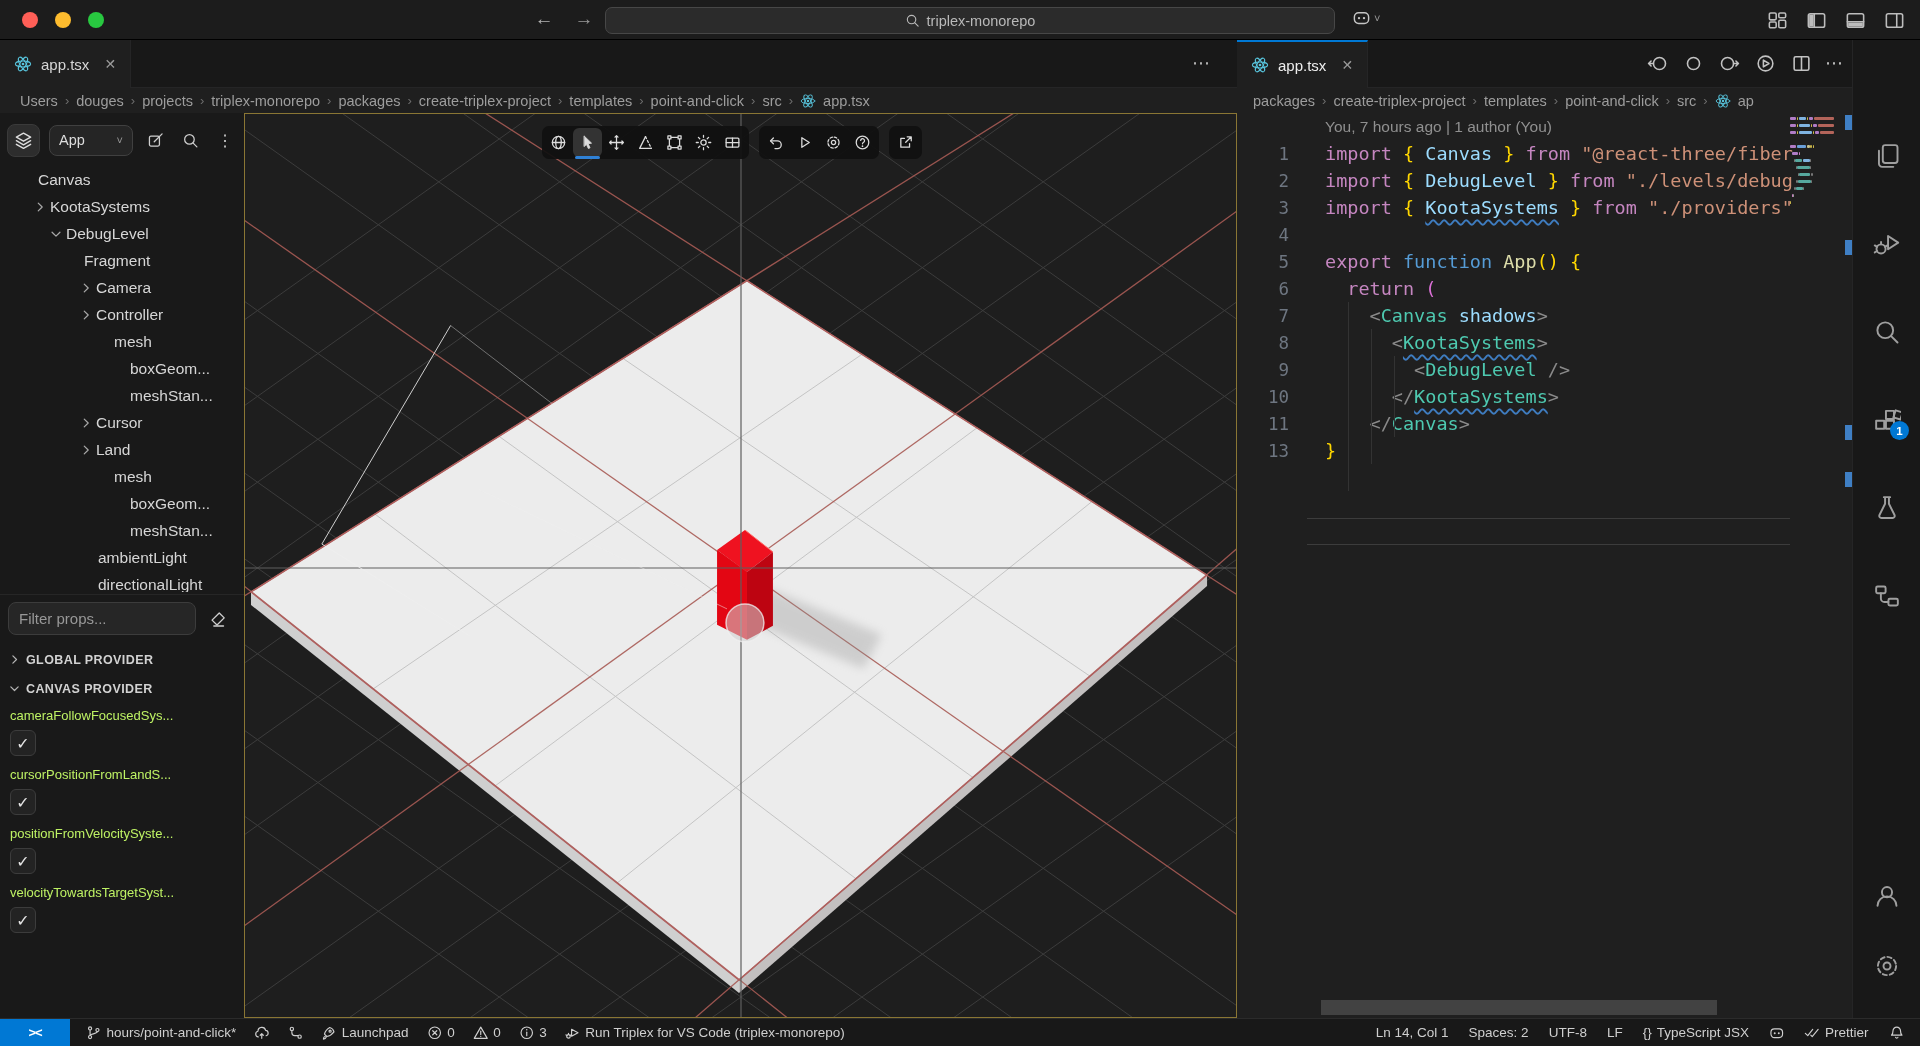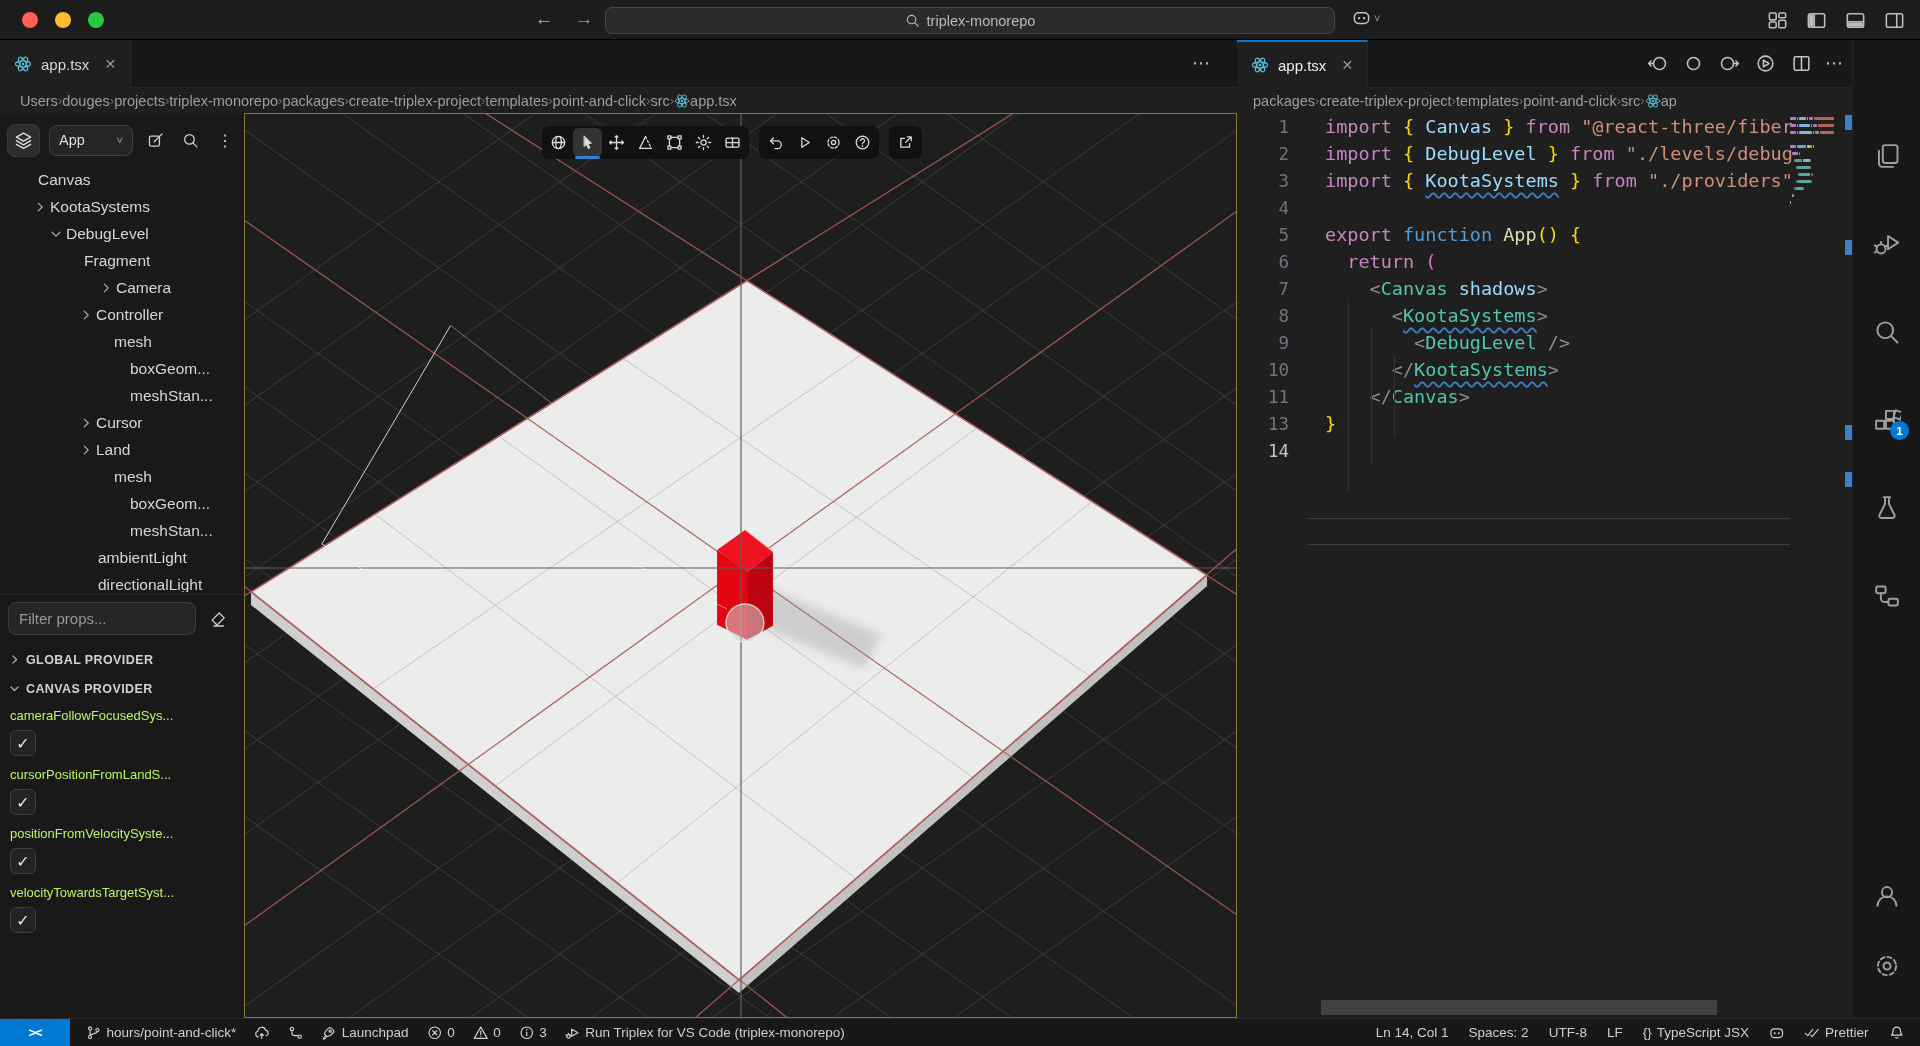--- a/index.html
+++ b/index.html
@@ -24,21 +24,21 @@
   .tab { position:absolute; top:0; height:48px; background:#1f1f1f; display:flex; align-items:center; gap:9px; padding:0 14px; border-right:1px solid #252526; font-size:15px; color:#d6d6d6; }
   .tab .close { color:#9a9a9a; font-size:14px; margin-left:6px; cursor:pointer; }
   .tab.focused { border-top:2px solid #0078d4; color:#eee; }
   .group-more { position:absolute; top:12px; font-size:18px; color:#bbb; letter-spacing:1px; }
   .editor-actions { position:absolute; top:11px; display:flex; gap:12px; color:#c2c2c2; align-items:center; }
   .editor-actions .ic { width:24px; height:24px; display:flex; align-items:center; justify-content:center; }
   .more-glyph { font-size:18px; color:#c2c2c2; }
 
   
   .crumbrow { position:absolute; left:0; top:88px; width:1852px; height:25px; background:#1f1f1f; }
-  .crumbs { position:absolute; top:0; height:25px; display:flex; align-items:center; font-size:14.5px; color:#9d9d9d; white-space:nowrap; overflow:hidden; }
+  .crumbs { position:absolute; top:0; height:25px; display:flex; align-items:center; gap:7px; font-size:14.5px; color:#9d9d9d; white-space:nowrap; overflow:hidden; }
   .crumbs .sep { color:#6d6d6d; font-size:13px; }
 
   
   .main { position:absolute; left:0; top:113px; width:1604px; height:905px; }
   .triplex-panel { position:absolute; left:0; top:0; width:244px; height:905px; background:#191919; overflow:hidden; }
   .viewport { position:absolute; left:244px; top:0; width:993px; height:905px; background:#1e1e1e; border:1px solid #8a7634; }
   .viewport svg.scene { position:absolute; left:0; top:0; width:100%; height:100%; }
   .editor { position:absolute; left:1237px; top:0; width:615px; height:905px; background:#1f1f1f; overflow:hidden; }
   .activitybar { position:absolute; left:1852px; top:-73px; width:68px; height:978px; background:#181818; border-left:1px solid #252526; }
 
@@ -373,21 +373,21 @@
                 <svg width="14" height="14" viewBox="0 0 16 16" fill="none" stroke="currentColor" stroke-width="1.4" stroke-linecap="round" stroke-linejoin="round">
                   <path d="M3.5 6 8 10.5 12.5 6"></path>
                 </svg>
               </span>
             </span>
             <span>DebugLevel</span>
           </div>
           <div class="tree-row" style="padding-left: 84px;">
             <span>Fragment</span>
           </div>
-          <div class="tree-row" style="padding-left: 96px;">
+          <div class="tree-row" style="padding-left: 76px;">
             <span class="chev">
               <span class="ic">
                 <svg width="14" height="14" viewBox="0 0 16 16" fill="none" stroke="currentColor" stroke-width="1.4" stroke-linecap="round" stroke-linejoin="round">
                   <path d="M6 3.5 10.5 8 6 12.5"></path>
                 </svg>
               </span>
             </span>
             <span>Camera</span>
           </div>
           <div class="tree-row" style="padding-left: 76px;">
@@ -692,33 +692,33 @@
                   <path d="M9.6 2.6h3.8v3.8M13.2 2.8 8.2 7.8"></path>
                 </svg>
               </span>
             </div>
           </div>
         </div>
     </div>
 
     <div class="editor" style="position:absolute;">
       <div id="code-lines">
+          <div class="code-row meta-row"><span class="gutter"></span><span class="code-text">You, 7 hours ago | 1 author (You)</span></div>
           <div class="code-row"><span class="gutter">1</span><span class="code-text"><span class="tk-kw">import</span><span class="tk-txt"> </span><span class="tk-b1">{</span><span class="tk-txt"> </span><span class="tk-var">Canvas</span><span class="tk-txt"> </span><span class="tk-b1">}</span><span class="tk-txt"> </span><span class="tk-kw">from</span><span class="tk-txt"> </span><span class="tk-str">"@react-three/fiber</span></span></div>
           <div class="code-row"><span class="gutter">2</span><span class="code-text"><span class="tk-kw">import</span><span class="tk-txt"> </span><span class="tk-b1">{</span><span class="tk-txt"> </span><span class="tk-var">DebugLevel</span><span class="tk-txt"> </span><span class="tk-b1">}</span><span class="tk-txt"> </span><span class="tk-kw">from</span><span class="tk-txt"> </span><span class="tk-str">"./levels/debug</span></span></div>
           <div class="code-row"><span class="gutter">3</span><span class="code-text"><span class="tk-kw">import</span><span class="tk-txt"> </span><span class="tk-b1">{</span><span class="tk-txt"> </span><span class="tk-var sq">KootaSystems</span><span class="tk-txt"> </span><span class="tk-b1">}</span><span class="tk-txt"> </span><span class="tk-kw">from</span><span class="tk-txt"> </span><span class="tk-str">"./providers"</span></span></div>
           <div class="code-row"><span class="gutter">4</span><span class="code-text"></span></div>
           <div class="code-row"><span class="gutter">5</span><span class="code-text"><span class="tk-kw">export</span><span class="tk-txt"> </span><span class="tk-kw2">function</span><span class="tk-txt"> </span><span class="tk-fn">App</span><span class="tk-b1">()</span><span class="tk-txt"> </span><span class="tk-b1">{</span></span></div>
           <div class="code-row"><span class="gutter">6</span><span class="code-text"><span class="tk-txt">  </span><span class="tk-kw">return</span><span class="tk-txt"> </span><span class="tk-b2">(</span></span></div>
           <div class="code-row"><span class="gutter">7</span><span class="code-text"><span class="tk-txt">    </span><span class="tk-pun">&lt;</span><span class="tk-tag">Canvas</span><span class="tk-txt"> </span><span class="tk-attr">shadows</span><span class="tk-pun">&gt;</span></span></div>
           <div class="code-row"><span class="gutter">8</span><span class="code-text"><span class="tk-txt">      </span><span class="tk-pun">&lt;</span><span class="tk-tag sq">KootaSystems</span><span class="tk-pun">&gt;</span></span></div>
           <div class="code-row"><span class="gutter">9</span><span class="code-text"><span class="tk-txt">        </span><span class="tk-pun">&lt;</span><span class="tk-tag">DebugLevel</span><span class="tk-txt"> </span><span class="tk-pun">/&gt;</span></span></div>
           <div class="code-row"><span class="gutter">10</span><span class="code-text"><span class="tk-txt">      </span><span class="tk-pun">&lt;/</span><span class="tk-tag sq">KootaSystems</span><span class="tk-pun">&gt;</span></span></div>
           <div class="code-row"><span class="gutter">11</span><span class="code-text"><span class="tk-txt">    </span><span class="tk-pun">&lt;/</span><span class="tk-tag">Canvas</span><span class="tk-pun">&gt;</span></span></div>
           <div class="code-row"><span class="gutter">13</span><span class="code-text"><span class="tk-b1">}</span></span></div>
-          <div class="code-row active"><span class="gutter">14</span><span class="code-text"></span></div>
         </div>
       <div class="iguide" style="left:111px; top:189px; height:189px;"></div>
       <div class="iguide" style="left:134px; top:216px; height:135px;"></div>
       <div class="iguide" style="left:157px; top:243px; height:81px;"></div>
       <div class="cur-line" style="top:405px;"></div>
       <div class="minimap" id="minimap">
           <div class="mm-row">
             <div class="mm-seg" style="width: 6.3px; background: rgb(176, 124, 198);"></div>
             <div class="mm-seg" style="width: 1.05px; background: transparent;"></div>
             <div class="mm-seg" style="width: 1.05px; background: rgb(200, 181, 74);"></div>

